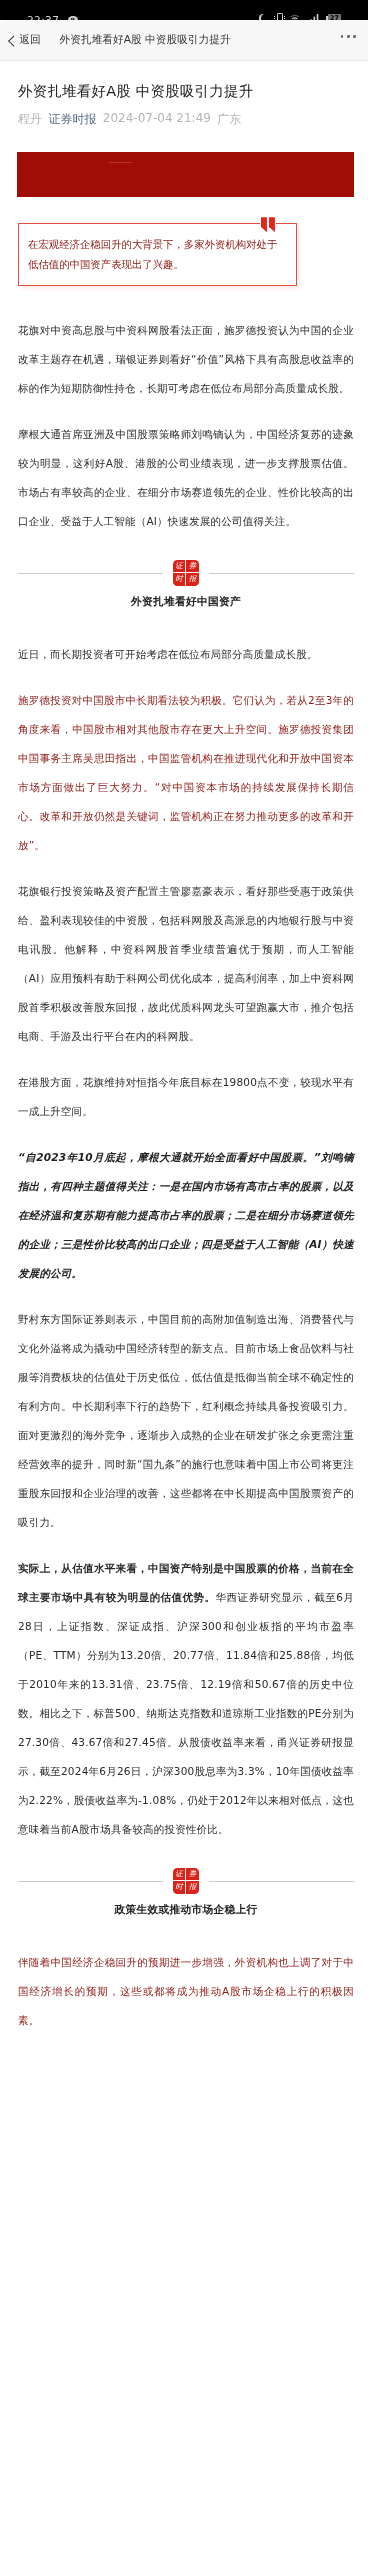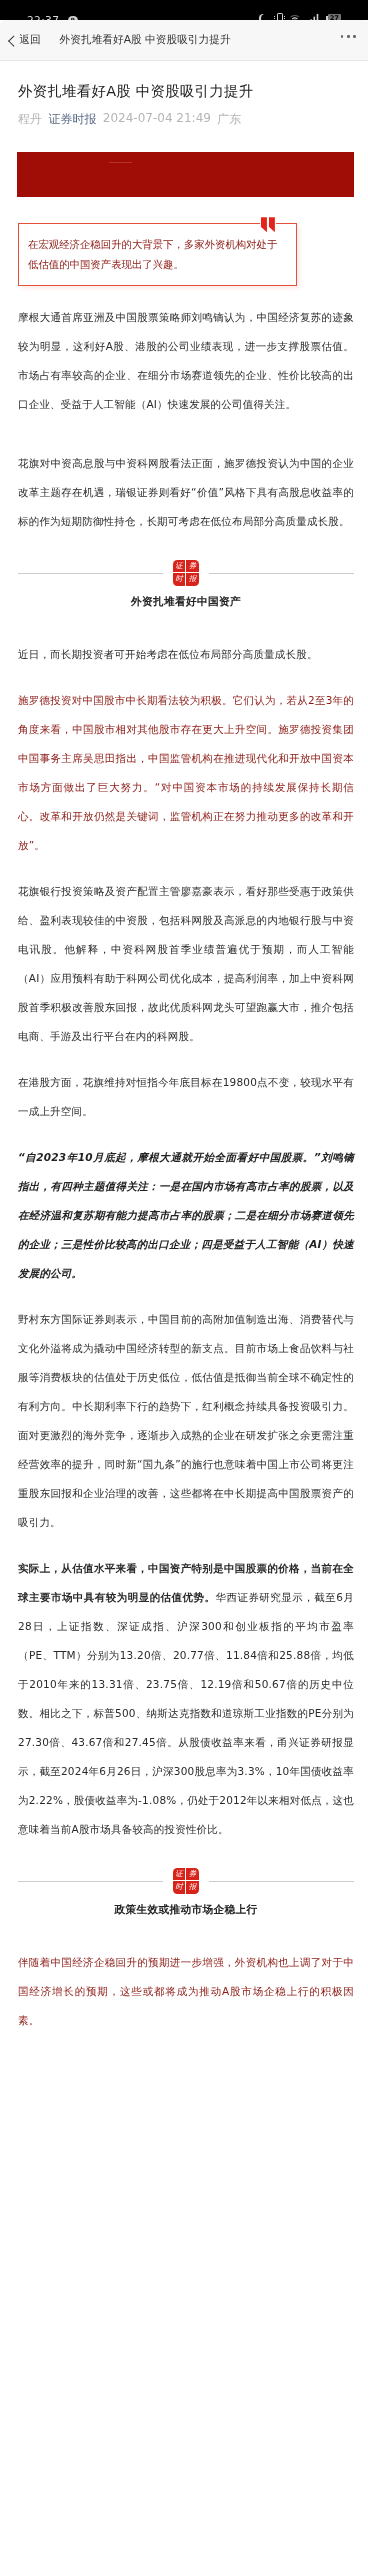--- a/index.html
+++ b/index.html
@@ -117,22 +117,22 @@
     </div>
 
   <div class="quote-box">
     <div class="quote-mark">
         <i></i>
         <i></i>
       </div>
     <p class="quote-text">在宏观经济企稳回升的大背景下，多家外资机构对处于低估值的中国资产表现出了兴趣。</p>
   </div>
 
+  <p class="para first-para">花旗对中资高息股与中资科网股看法正面，施罗德投资认为中国的企业改革主题存在机遇，瑞银证券则看好“价值”风格下具有高股息收益率的标的作为短期防御性持仓，长期可考虑在低位布局部分高质量成长股。</p>
   <p class="para">摩根大通首席亚洲及中国股票策略师刘鸣镝认为，中国经济复苏的迹象较为明显，这利好A股、港股的公司业绩表现，进一步支撑股票估值。市场占有率较高的企业、在细分市场赛道领先的企业、性价比较高的出口企业、受益于人工智能（AI）快速发展的公司值得关注。</p>
-  <p class="para first-para">花旗对中资高息股与中资科网股看法正面，施罗德投资认为中国的企业改革主题存在机遇，瑞银证券则看好“价值”风格下具有高股息收益率的标的作为短期防御性持仓，长期可考虑在低位布局部分高质量成长股。</p>
 
   <div class="section-divider">
     <span class="line left"></span>
     <div class="logo">
       <span>证</span>
       <span>券</span>
       <span>时</span>
       <span>报</span>
     </div>
     <span class="line right"></span>

